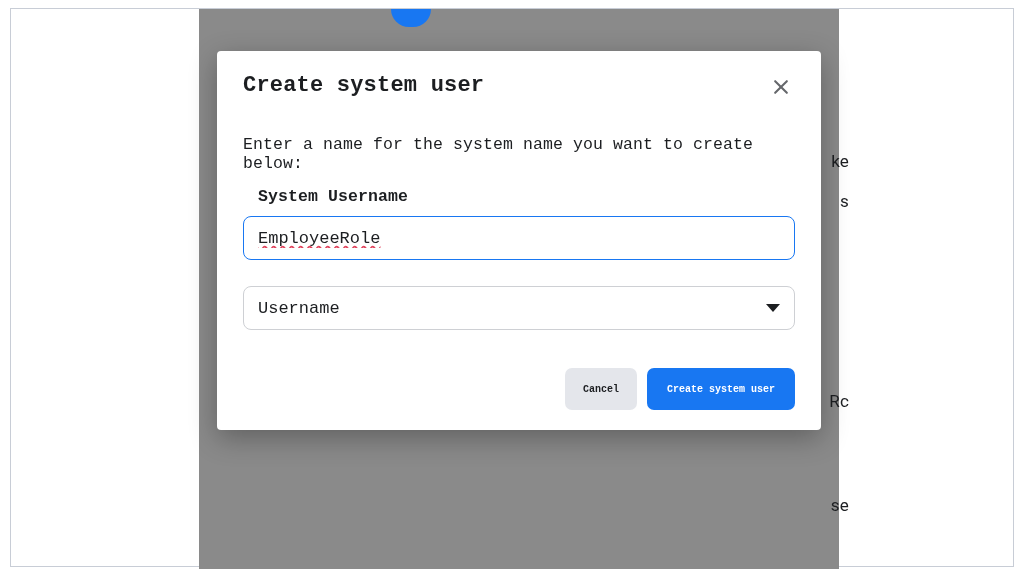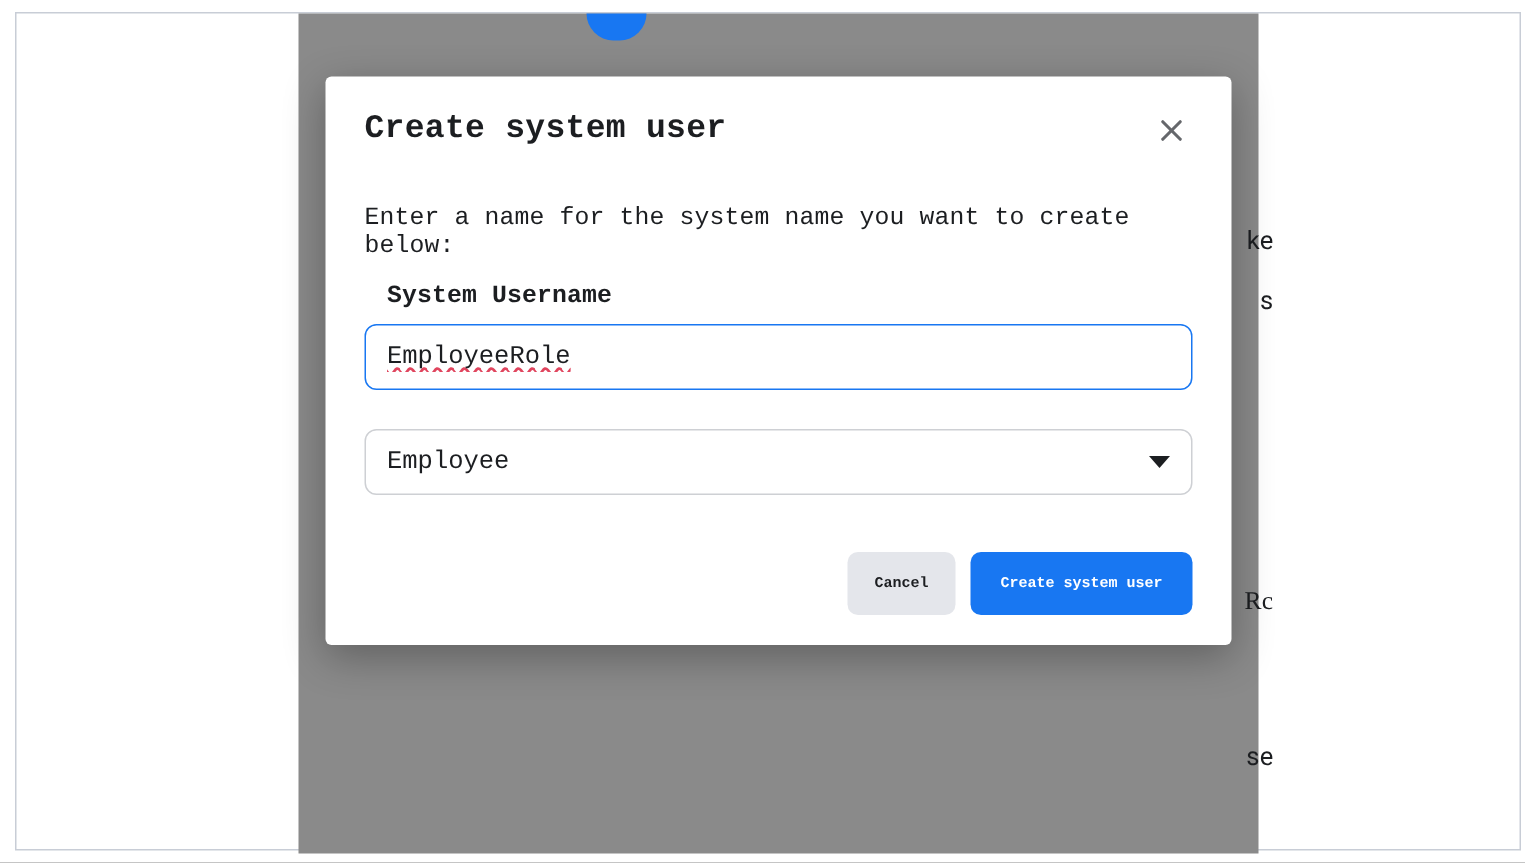--- a/index.html
+++ b/index.html
@@ -44,21 +44,21 @@
     }
     .bg-text {
       position: absolute;
       right: -10px;
       color: #1c1e21;
       font-size: 17px;
       letter-spacing: 0.2px;
     }
     .bg1 { top: 118px; margin-top: 24px; }
     .bg2 { top: 182px; }
-    .bg3 { top: 382px; font-family: Liberation Serif, serif; }
+    .bg3 { top: 382px; }
     .bg4 { top: 486px; }
     .modal {
       position: absolute;
       top: 42px;
       left: 206px;
       width: 604px;
       background: #fff;
       border-radius: 4px;
       box-shadow: 0 8px 28px rgba(0,0,0,0.3);
       padding: 22px 26px 20px 26px;
@@ -204,21 +204,21 @@
     <p class="instruction">Enter a name for the system name you want to create below:</p>
 
     <div class="field-group">
       <label class="field-label">System Username</label>
       <input type="text" class="text-input" value="EmployeeRole" style="">
     </div>
 
     <div class="field-group" style="margin-bottom:0;">
       <div class="select-wrap">
         <div class="select-input">
-          <span>Employee</span>
+          <span>Username</span>
           <span class="caret-down"></span>
         </div>
       </div>
     </div>
 
     <div class="modal-footer">
       <button class="btn btn-secondary">Cancel</button>
       <button class="btn btn-primary">Create system user</button>
     </div>
   </div>

